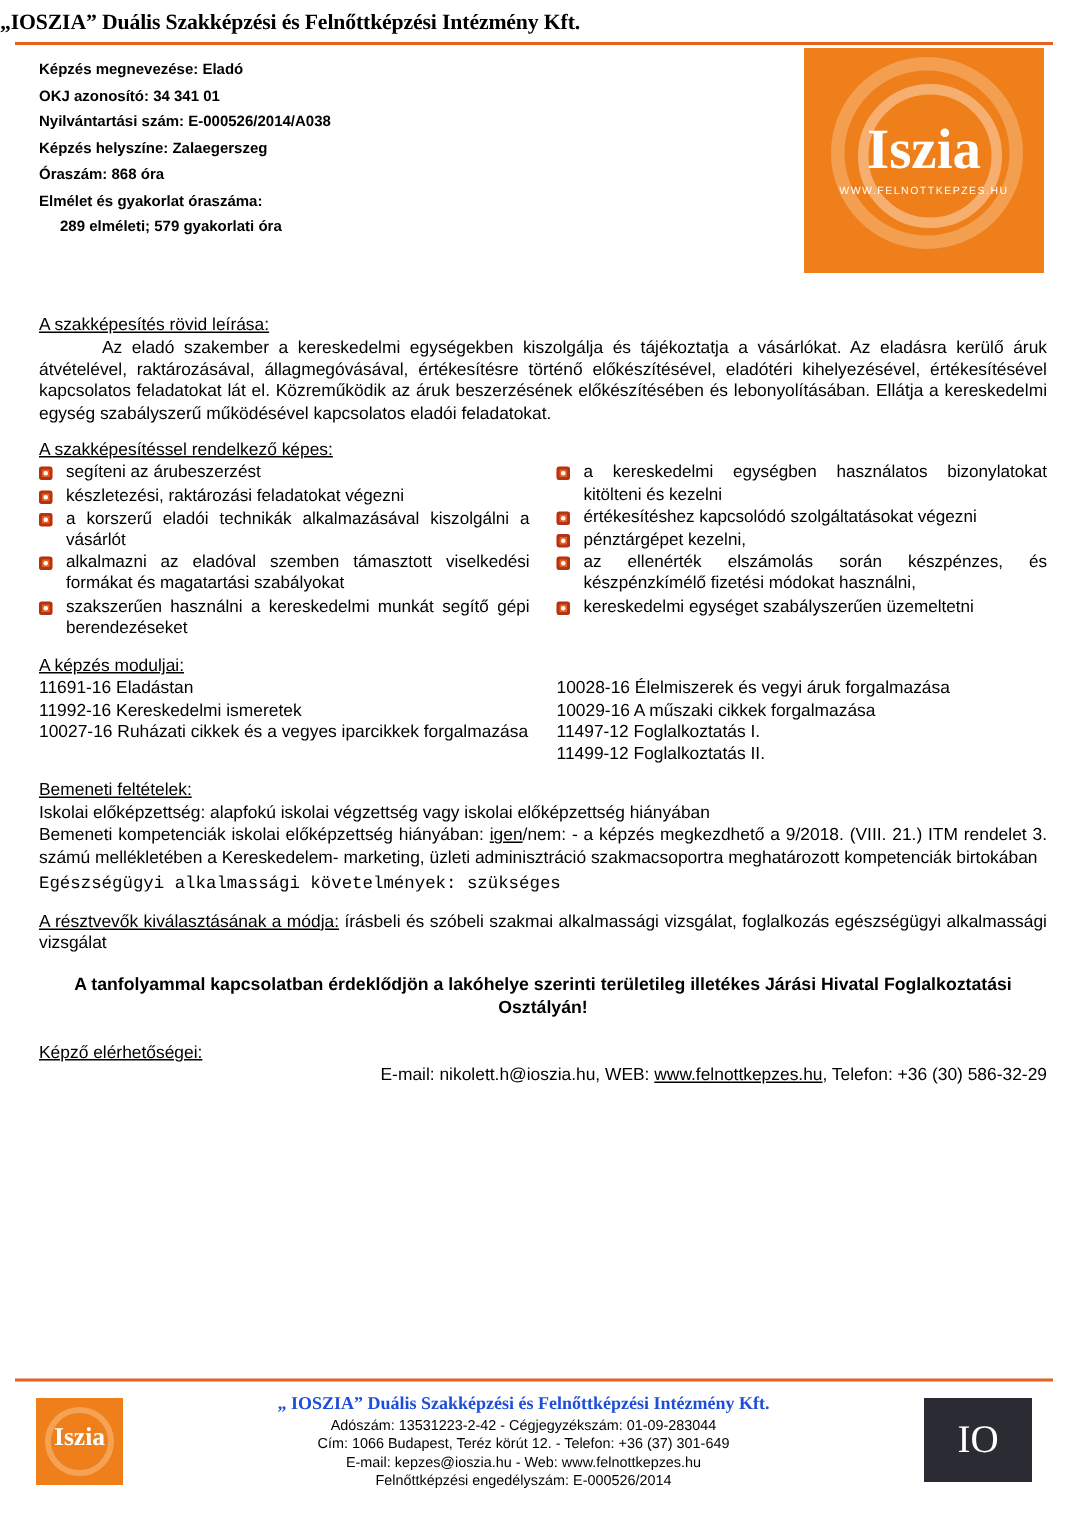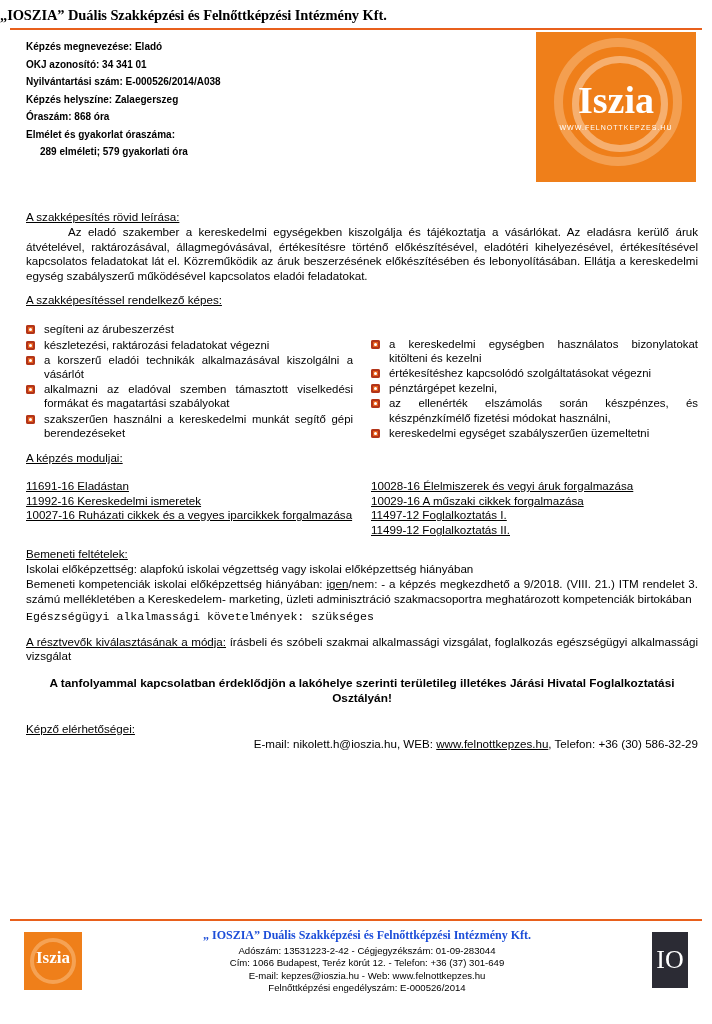--- a/index.html
+++ b/index.html
@@ -102,22 +102,21 @@
     font-size: 11.6px;
     line-height: 14.6px;
     text-align: justify;
   }
   .para .ind { padding-left: 42px; }
 
   
   .cols {
     display: flex;
     gap: 18px;
-    margin-top: 16px;
-    align-items: flex-end;
+    margin-top: 2px;
   }
   .col { width: 50%; }
   ul.bullets {
     list-style: none;
     margin: 0;
     padding: 0;
   }
   ul.bullets li {
     position: relative;
     padding-left: 18px;
@@ -137,22 +136,21 @@
   }
   ul.bullets li .dotc {
     position: absolute; left: 3px; top: 6px;
     width: 3px; height: 3px; background: #fff; border-radius: 50%;
   }
 
   
   .mods {
     display: flex;
     gap: 18px;
-    margin-top: 15px;
-    text-decoration: underline;
+    margin-top: 2px;
   }
   .mods .col { width: 50%; }
   .mod-line {
     font-size: 11.6px;
     line-height: 14.6px;
   }
 
   .plain { font-size: 11.6px; line-height: 14.8px; text-align: justify; }
   .u { text-decoration: underline; }
   .center-bold {
@@ -210,21 +208,21 @@
     font-size: 12px;
     color: #1d4ed8;
     margin-bottom: 2px;
   }
   .fc-line {
     font-size: 9.6px;
     line-height: 12.4px;
   }
   .fc-line a, .u-link { text-decoration: underline; color:#000; }
   .footer-io {
-    width: 36px; height: 56px;
+    width: 72px; height: 56px;
     background: #2b2b34;
     color: #fff;
     font-family: "Liberation Serif", serif;
     font-size: 26px;
     display: flex; align-items:center; justify-content:center;
     margin-right: 14px; margin-top: 4px;
     flex: 0 0 auto;
   }
 </style>
 </head>

